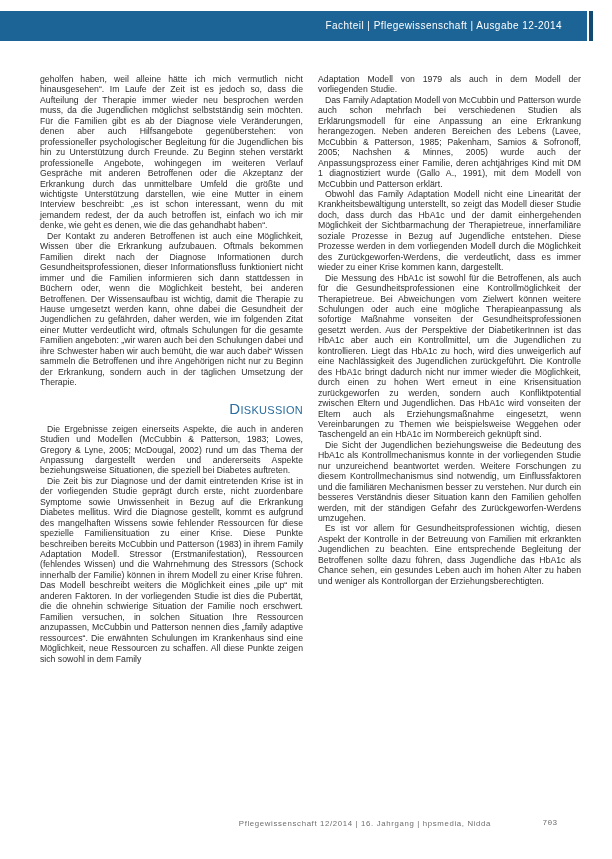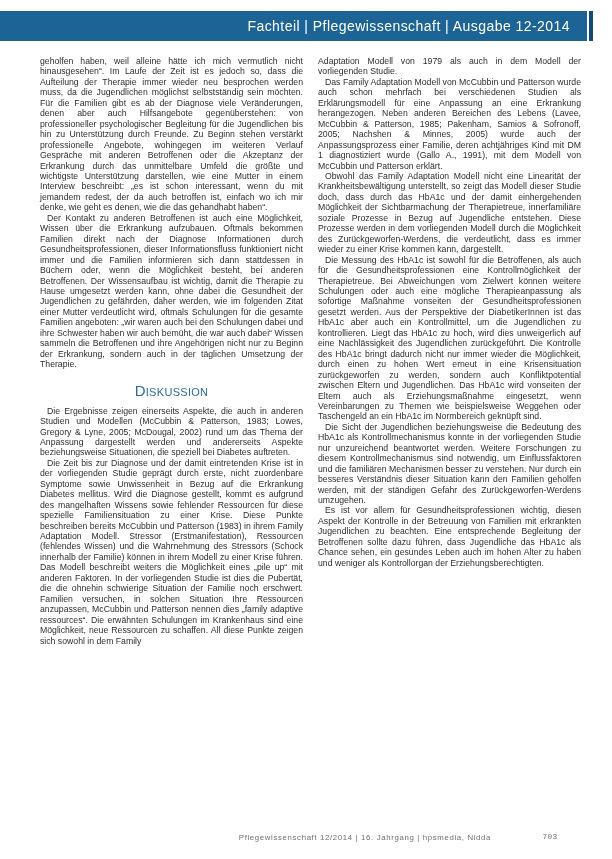--- a/index.html
+++ b/index.html
@@ -15,35 +15,35 @@
   .header-wrap {
     position: absolute;
     left: 0; top: 11px;
     width: 593px; height: 30px;
     display: flex;
   }
   .header-bar {
     flex: 1;
     background: #1c6396;
     color: #ffffff;
-    font-size: 14px;
+    font-size: 10px;
     letter-spacing: 0.45px;
     line-height: 30px;
     text-align: right;
-    padding-right: 17px;
+    padding-right: 25px;
   }
   .header-accent {
     width: 4px;
     margin-left: 2px;
     background: #134a72;
   }
   
   .columns {
     position: absolute;
-    left: 40px; top: 56px;
+    left: 40px; top: 74px;
     width: 541px;
     display: flex;
     gap: 15px;
   }
   .col {
     flex: 1;
     min-width: 0;
     font-size: 8.7px;
     line-height: 10.45px;
     color: #2e2e2e;
@@ -52,28 +52,28 @@
   .col p { margin: 0; }
   .col p.indent { text-indent: 7px; }
   .section-heading {
     margin: 13px 0 7px 0;
     font-variant: small-caps;
     font-weight: normal;
     font-size: 15px;
     line-height: 16px;
     letter-spacing: 0.3px;
     color: #2a6d9e;
-    text-align: center;
+    text-align: right;
   }
   
   .footer {
     position: absolute;
     top: 805px; right: 31px;
     display: flex;
-    align-items: center;
+    align-items: flex-start;
     height: 50px;
     color: #6e6e6e;
     font-size: 7.8px;
     letter-spacing: 0.65px;
   }
   .footer-journal { padding-top: 14px; }
   .footer-divider {
     width: 1px;
     background: #c7c7c7;
     margin-left: 27px;

